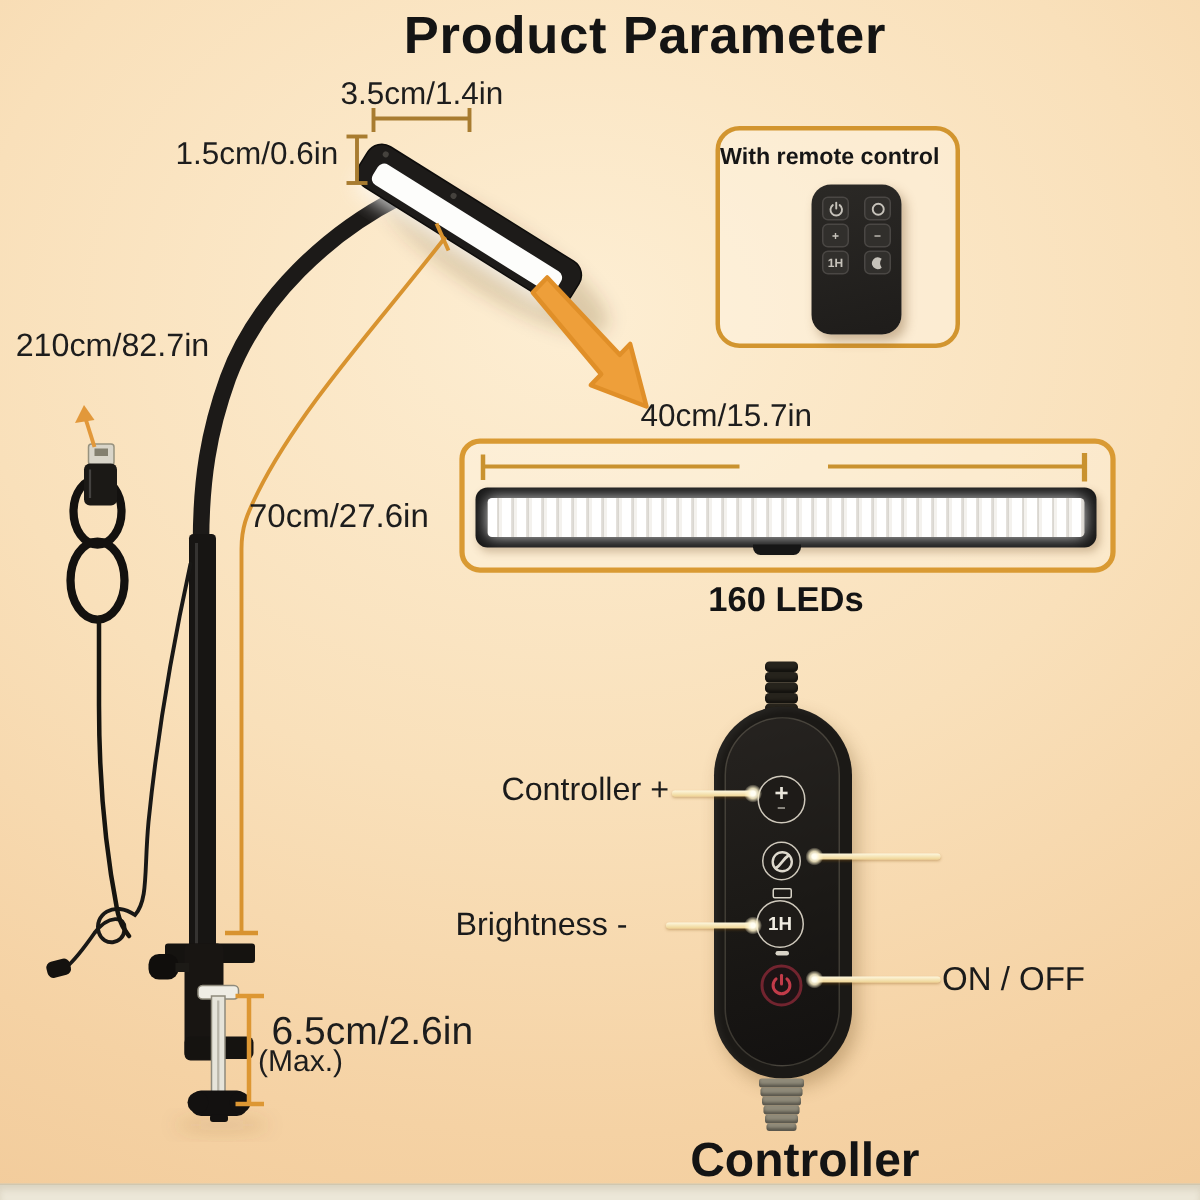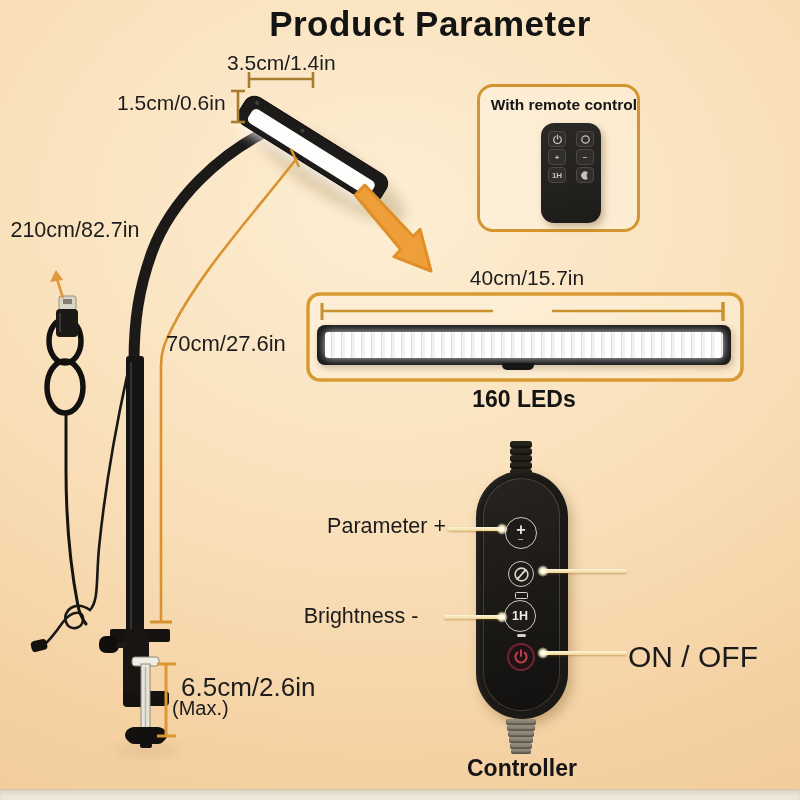--- a/index.html
+++ b/index.html
@@ -7,21 +7,21 @@
     position:relative;width:800px;height:800px;overflow:hidden;
     font-family:"Liberation Sans",sans-serif;color:#1e1e1e;
     background:radial-gradient(120% 95% at 48% 26%, #fdeed3 0%, #f9e0ba 42%, #f5d2a4 72%, #f0c795 100%);
   }
   .abs{position:absolute;}
   .dim{font-size:21px;color:#1d1d1d;white-space:nowrap;}
   .title{font-size:35px;font-weight:bold;color:#141414;text-align:center;letter-spacing:.5px;}
   .caption-bold{font-weight:bold;color:#141414;}
   
   .remote-box{border:3px solid #d2952f;border-radius:16px;background:rgba(255,247,233,.38);}
-  .remote-box-label{position:absolute;top:9px;left:0;right:0;text-align:right;font-size:15.5px;font-weight:bold;color:#161616;}
+  .remote-box-label{position:absolute;top:9px;left:0;right:0;text-align:left;font-size:15.5px;font-weight:bold;color:#161616;}
   .remote{position:absolute;left:61px;top:36px;width:60px;height:100px;background:linear-gradient(165deg,#2b2926,#1e1c1a);border-radius:13px;box-shadow:3px 4px 7px rgba(110,70,25,.35);}
   .rbtn{position:absolute;width:16px;height:14px;border-radius:4px;background:#312f2c;border:1px solid #4a4744;display:flex;align-items:center;justify-content:center;color:#c6c2ba;font-size:8px;font-weight:bold;}
   
   .led-strip{background:#161616;border-radius:8px;box-shadow:2px 3px 6px rgba(110,70,25,.3);}
   .led-panel{background:repeating-linear-gradient(90deg,#ffffff 0px,#ffffff 6px,#e4e1dc 6px,#d8d5cf 7.5px,#f4f2ee 7.5px,#f4f2ee 10px);border-radius:3px;box-shadow:0 0 10px rgba(255,255,255,.8);}
   .led-notch{background:#161616;border-radius:0 0 5px 5px;}
   
   .ctl-rib{background:#26231c;border-radius:3px;box-shadow:inset 0 -2px 2px rgba(0,0,0,.5);}
   .ctl-body{background:#1b1916;border-radius:46px;box-shadow:4px 6px 12px rgba(100,65,20,.3), inset 3px 2px 5px rgba(255,255,255,.05);}
   .ctl-panel{position:absolute;left:7px;top:7px;width:75px;height:231px;border-radius:40px;border:1.5px solid rgba(200,190,165,.22);background:linear-gradient(165deg,#262320 0%,#1b1916 55%,#131110 100%);}
@@ -167,21 +167,21 @@
         <span>1H</span>
       </div>
       <div class="rbtn" style="left:35px;top:44px;">
         <svg width="11" height="11" viewBox="0 0 12 12">
           <path d="M 8.5,2.8 A 4.3,4.3 0 1 0 8.5,9.2 A 5.4,5.4 0 0 1 8.5,2.8 Z" fill="#c6c2ba"></path>
         </svg>
       </div>
     </div>
   </div>
 
-  <div class="abs dim" style="left:427px;top:266px;width:200px;text-align:center;">40cm/15.7in</div>
+  <div class="abs dim" style="left:427px;top:266px;width:200px;text-align:left;">40cm/15.7in</div>
   <div class="abs led-strip" style="left:317px;top:325px;width:414px;height:40px;">
     <div class="abs led-panel" style="left:8px;top:7px;width:398px;height:26px;"></div>
     <div class="abs led-notch" style="left:185px;top:38px;width:32px;height:7px;"></div>
   </div>
   <div class="abs caption-bold" style="left:424px;top:386px;width:200px;text-align:center;font-size:23px;">160 LEDs</div>
 
   <div class="abs ctl-rib" style="left:510px;top:441px;width:22px;height:6.5px;"></div>
   <div class="abs ctl-rib" style="left:510px;top:448px;width:22px;height:6.5px;"></div>
   <div class="abs ctl-rib" style="left:510px;top:455px;width:22px;height:6.5px;"></div>
   <div class="abs ctl-rib" style="left:510px;top:462px;width:22px;height:6.5px;"></div>
@@ -212,35 +212,35 @@
     </div>
   </div>
 
   <div class="abs relief-rib" style="left:506px;top:719px;width:30px;height:5.5px;"></div>
   <div class="abs relief-rib" style="left:507px;top:725px;width:28px;height:5.5px;"></div>
   <div class="abs relief-rib" style="left:508px;top:731px;width:26px;height:5.5px;"></div>
   <div class="abs relief-rib" style="left:509px;top:737px;width:24px;height:5.5px;"></div>
   <div class="abs relief-rib" style="left:510px;top:743px;width:22px;height:5.5px;"></div>
   <div class="abs relief-rib" style="left:511px;top:749px;width:20px;height:5px;"></div>
 
-  <div class="abs lbl" style="left:280px;top:514px;width:166px;text-align:right;">Parameter +</div>
+  <div class="abs lbl" style="left:280px;top:514px;width:166px;text-align:right;">Controller +</div>
   <div class="abs lead" style="left:448px;top:527px;width:56px;">
       <span class="glow" style="right:-4px;"></span>
     </div>
 
   <div class="abs lead" style="left:541px;top:569px;width:86px;">
       <span class="glow" style="left:-4px;"></span>
     </div>
 
   <div class="abs lbl" style="left:280px;top:604px;width:162px;text-align:center;">Brightness -</div>
   <div class="abs lead" style="left:444px;top:615px;width:60px;">
       <span class="glow" style="right:-4px;"></span>
     </div>
 
-  <div class="abs lbl" style="left:628px;top:640px;font-size:30px;">ON / OFF</div>
+  <div class="abs lbl" style="left:628px;top:640px;font-size:22px;">ON / OFF</div>
   <div class="abs lead" style="left:541px;top:651px;width:86px;">
       <span class="glow" style="left:-4px;"></span>
     </div>
 
-  <div class="abs caption-bold" style="left:467px;top:755px;width:164px;text-align:left;font-size:23px;">Controller</div>
+  <div class="abs caption-bold" style="left:449px;top:755px;width:164px;text-align:right;font-size:32px;">Controller</div>
 
   <div class="abs bottom-edge" style="left:0;top:789px;width:800px;height:11px;"></div>
 </div>
 
 </body></html>

